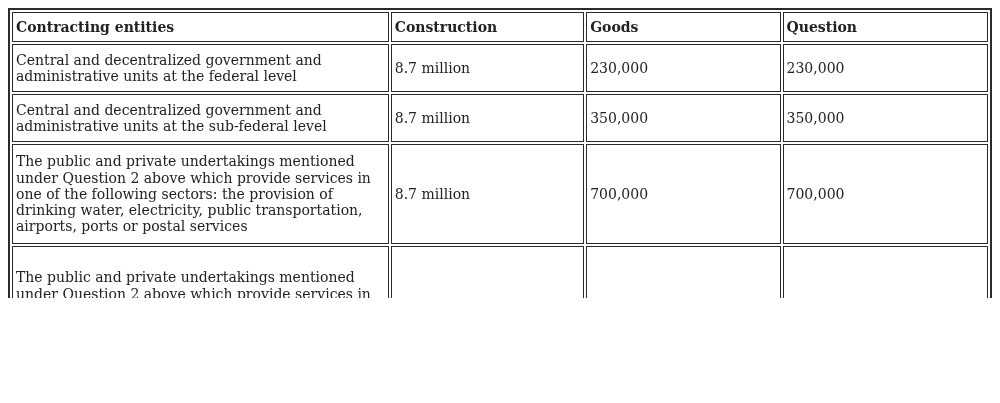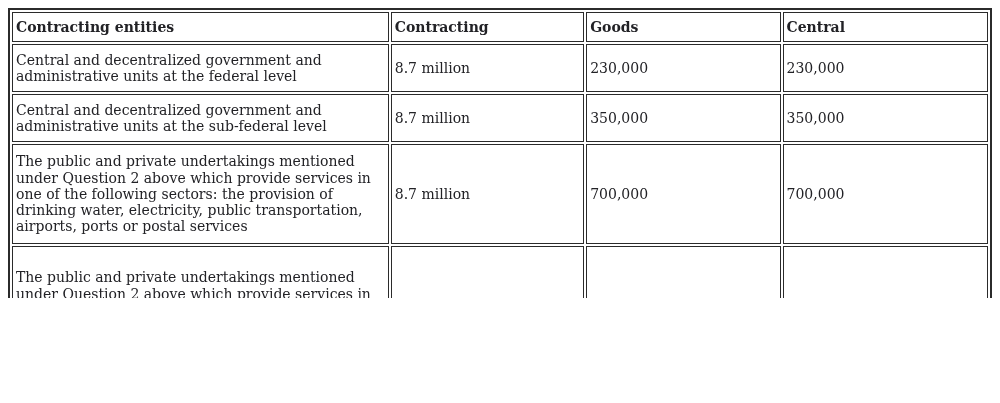--- a/index.html
+++ b/index.html
@@ -54,23 +54,23 @@
   <table class="data-table">
     <colgroup>
       <col class="c-entity">
       <col class="c-construction">
       <col class="c-goods">
       <col class="c-services">
     </colgroup>
     <thead>
       <tr>
         <th>Contracting entities</th>
-        <th>Contracting</th>
+        <th>Construction</th>
         <th>Goods</th>
-        <th>Central</th>
+        <th>Question</th>
       </tr>
     </thead>
     <tbody>
       <tr class="r-short">
         <td>Central and decentralized government and administrative units at the federal level</td>
         <td>8.7 million</td>
         <td>230,000</td>
         <td>230,000</td>
       </tr>
       <tr class="r-short">

